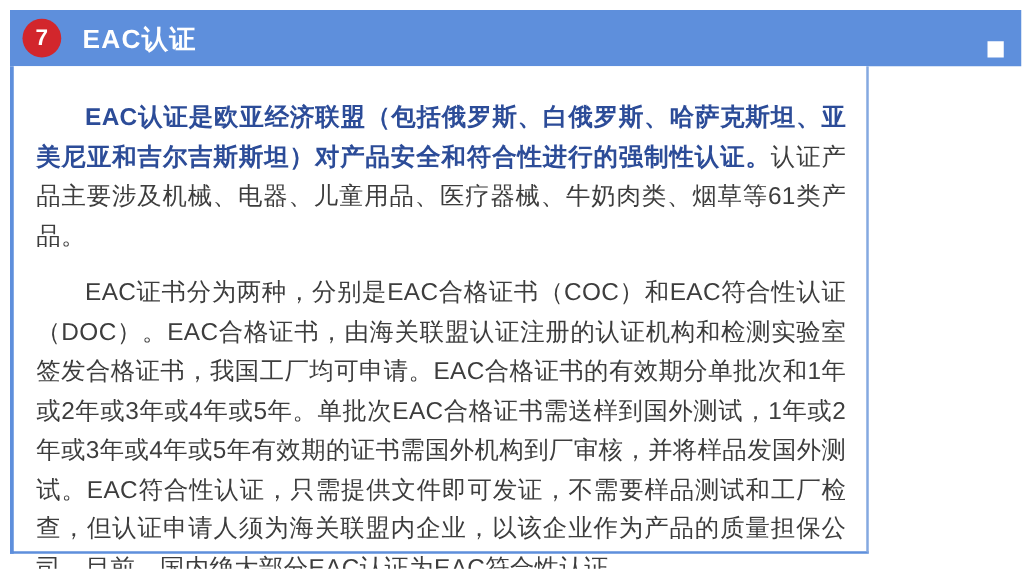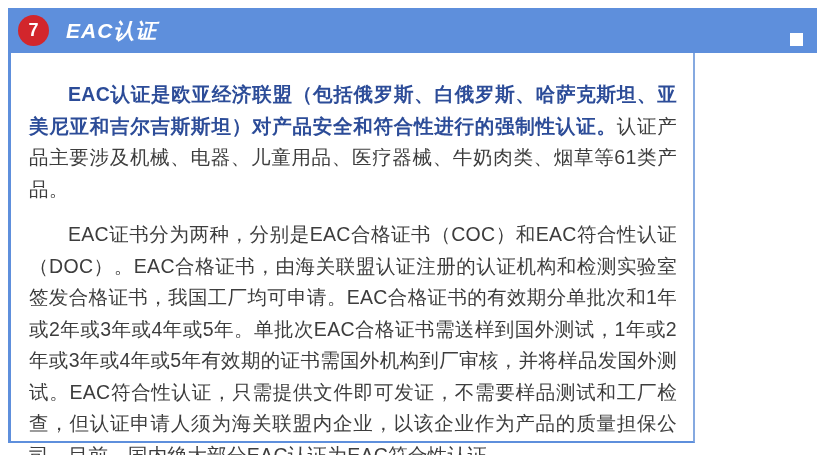--- a/index.html
+++ b/index.html
@@ -35,21 +35,20 @@
     font-size: 18px;
     margin-left: 10px;
     flex: 0 0 31px;
   }
   .header-title {
     color: #ffffff;
     font-size: 21px;
     font-weight: bold;
     margin-left: 17px;
     letter-spacing: 1px;
-    font-style: italic;
   }
   .corner-square {
     position: absolute;
     right: 14px; bottom: 7px;
     width: 13px; height: 13px;
     background: #ffffff;
   }
   
   .content-box {
     position: absolute;

